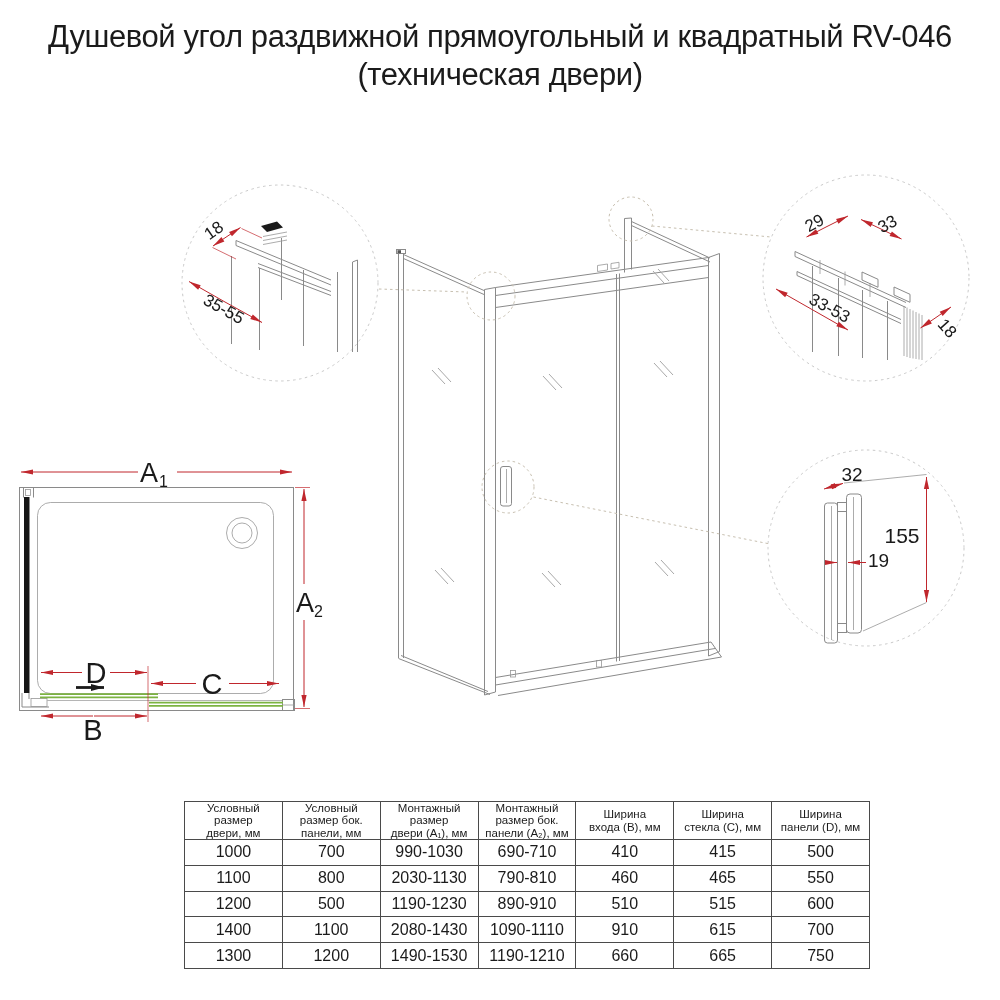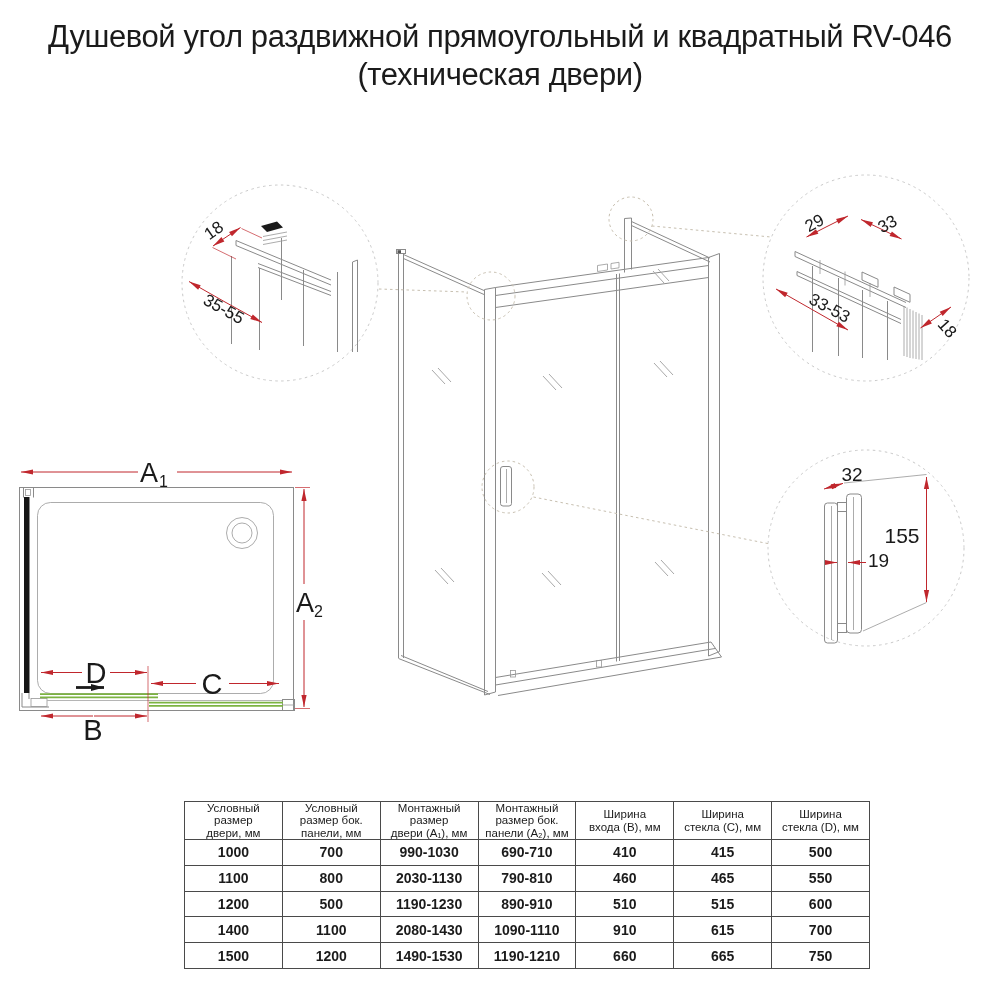--- a/index.html
+++ b/index.html
@@ -16,21 +16,21 @@
   .redh{stroke:#C0272D;fill:none;stroke-width:.75;opacity:.9;}
   .grn{stroke:#7CB342;fill:none;stroke-width:1.7;}
   .dotc{stroke:#c9c9c9;fill:none;stroke-width:1;stroke-dasharray:2.5 3.5;}
   .dotl{stroke:#c7bfb0;fill:none;stroke-width:1;stroke-dasharray:2.5 3;}
   .refl{stroke:#a8a8a8;fill:none;stroke-width:1;}
   .trk{stroke:#b5b5b5;fill:none;stroke-width:1;}
   
   table.sizes{position:absolute;left:184px;top:801px;width:686px;border-collapse:collapse;table-layout:fixed;}
   table.sizes th,table.sizes td{border:1px solid #4a4a4a;text-align:center;vertical-align:middle;padding:0;}
   table.sizes th{height:37px;font-weight:400;font-size:11.5px;line-height:12.3px;}
-  table.sizes td{height:24.8px;font-size:14px;font-weight:700;}
+  table.sizes td{height:24.8px;font-size:16px;font-weight:400;}
 </style>
 </head>
 <body>
 
 <div class="page">
 
   <div class="title">
     <div>Душевой угол раздвижной прямоугольный и квадратный RV-046</div>
     <div>(техническая двери)</div>
   </div>
@@ -240,21 +240,21 @@
           <th>
             <div>Ширина</div>
             <div>входа (B), мм</div>
           </th>
           <th>
             <div>Ширина</div>
             <div>стекла (C), мм</div>
           </th>
           <th>
             <div>Ширина</div>
-            <div>стекла (D), мм</div>
+            <div>панели (D), мм</div>
           </th>
         </tr>
     </thead>
     <tbody id="tbl-body">
         <tr>
           <td>1000</td>
           <td>700</td>
           <td>990-1030</td>
           <td>690-710</td>
           <td>410</td>
@@ -282,21 +282,21 @@
         <tr>
           <td>1400</td>
           <td>1100</td>
           <td>2080-1430</td>
           <td>1090-1110</td>
           <td>910</td>
           <td>615</td>
           <td>700</td>
         </tr>
         <tr>
-          <td>1500</td>
+          <td>1300</td>
           <td>1200</td>
           <td>1490-1530</td>
           <td>1190-1210</td>
           <td>660</td>
           <td>665</td>
           <td>750</td>
         </tr>
       </tbody>
   </table>
 

